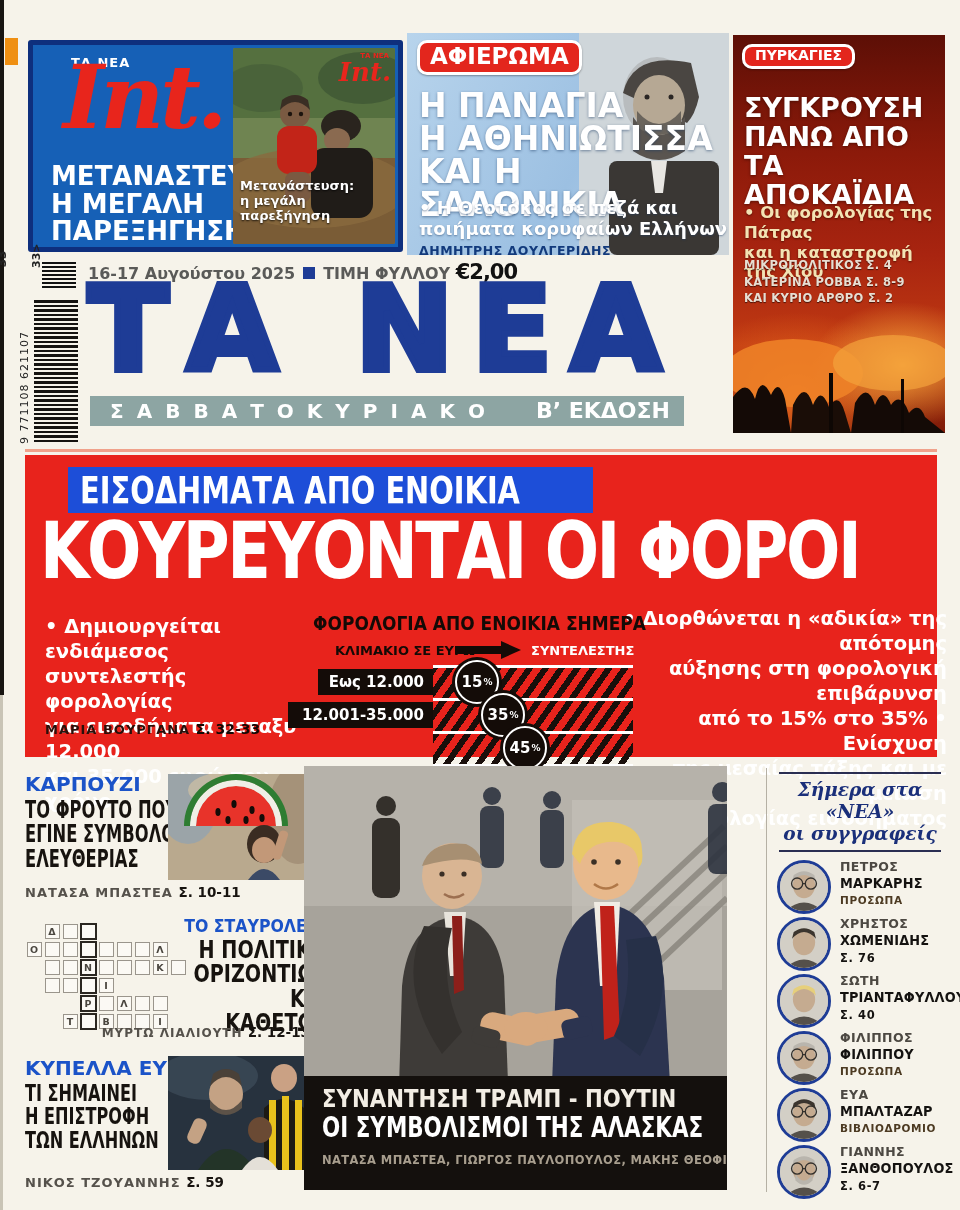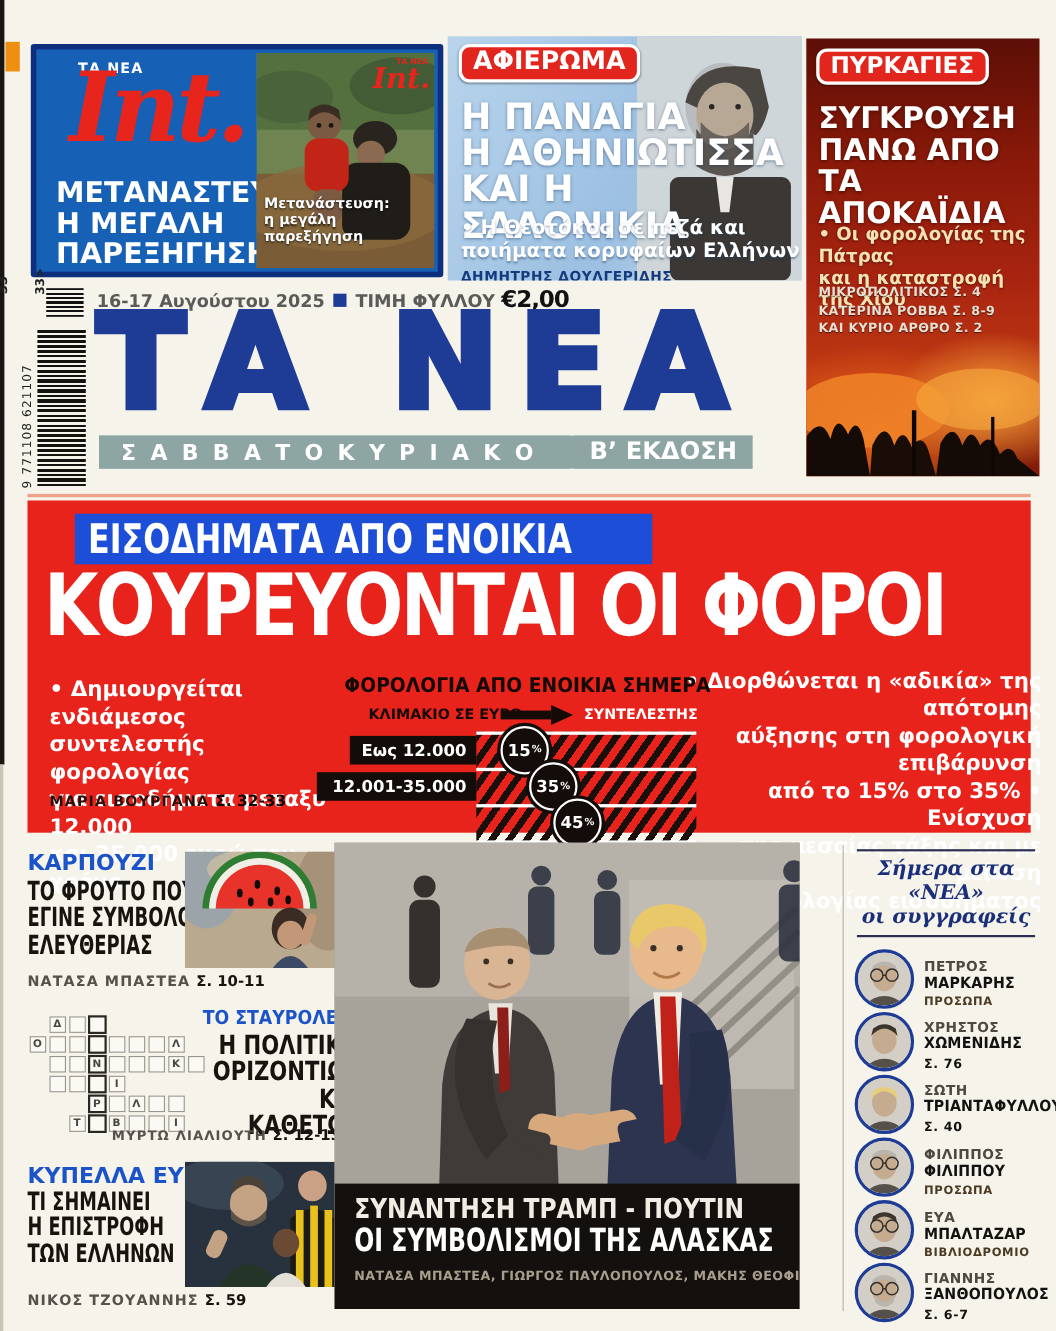--- a/index.html
+++ b/index.html
@@ -32,21 +32,21 @@
   .badge{display:inline-block;background:#e3261d;color:#fff;font-weight:800;border:3px solid #fff;border-radius:10px;padding:0 10px 3px;box-shadow:0 1px 2px rgba(0,0,0,.35);}
   #afi-badge{left:10px;top:7px;font-size:23px;}
   #afi-headline{left:12px;top:56px;color:#fff;font-weight:800;font-size:33px;line-height:1.0;text-shadow:0 1px 3px rgba(30,60,100,.55);}
   #afi-deck{left:12px;top:165px;color:#fff;font-size:18px;line-height:1.15;font-weight:600;text-shadow:0 1px 2px rgba(30,60,100,.5);}
   #afi-byline{left:12px;top:210px;color:#123a7c;font-weight:800;font-size:12.5px;letter-spacing:.5px;}
 
   #fire-panel{left:733px;top:35px;width:212px;height:398px;background:
       radial-gradient(130px 90px at 80% 330px,#f5a23a 0%,rgba(245,162,58,0) 70%),
       radial-gradient(160px 110px at 30% 360px,#e86a1e 0%,rgba(232,106,30,0) 75%),
       linear-gradient(180deg,#5d0f06 0%,#8c1a0a 30%,#a82410 55%,#c03a12 78%,#7d1a08 100%);overflow:hidden;}
-  #fire-badge{left:9px;top:9px;font-size:21px;}
+  #fire-badge{left:9px;top:9px;font-size:14px;}
   #fire-headline{left:11px;top:58px;color:#fff;font-weight:800;font-size:27px;line-height:1.08;text-shadow:0 1px 3px rgba(60,10,0,.7);}
   #fire-deck{left:11px;top:168px;color:#f3e3b4;font-size:16.5px;font-weight:600;line-height:1.2;text-shadow:0 1px 2px rgba(60,10,0,.7);}
   #fire-refs{left:11px;top:222px;}
   .fire-ref{color:#e8ded2;font-weight:800;font-size:11.5px;line-height:1.45;letter-spacing:.3px;text-shadow:0 1px 1px rgba(0,0,0,.6);}
 
   
   #dateline{left:88px;top:260px;font-size:16px;color:#5a5a58;font-weight:600;}
   #dateline .sq{display:inline-block;width:12px;height:12px;background:#1e3c96;margin:0 8px;}
   #dateline .price{color:#111;font-weight:800;font-size:21px;letter-spacing:-1px;}
   #issue-mark{left:30px;top:268px;font-size:11px;font-weight:bold;color:#222;transform:rotate(-90deg);transform-origin:left top;}
@@ -119,21 +119,21 @@
   #tp-caption{position:absolute;left:0;bottom:0;width:100%;height:114px;background:#14100d;box-sizing:border-box;padding:10px 0 0 18px;}
   #tp-kicker{color:#f2ede4;font-weight:600;font-size:25px;line-height:1.05;letter-spacing:0;transform:scaleX(.85);transform-origin:left top;white-space:nowrap;}
   #tp-headline{color:#fff;font-weight:800;font-size:29px;line-height:1.1;transform:scaleX(.74);transform-origin:left top;white-space:nowrap;letter-spacing:0;}
   #tp-byline{margin-top:9px;color:#a89e8e;font-weight:700;font-size:11.5px;letter-spacing:.4px;white-space:nowrap;}
 
   
   #authors{left:766px;top:768px;width:180px;height:424px;border-left:1px solid #b5b0a4;padding-left:10px;}
   #authors-rule-top{width:162px;height:2px;background:#2a2e52;margin:4px 0 5px 2px;}
   #authors-head{color:#1a2f7a;font-family:"DejaVu Serif","Liberation Serif",serif;font-style:italic;font-weight:bold;font-size:18.5px;line-height:1.18;text-align:center;width:166px;}
   #authors-rule-bot{width:162px;height:2px;background:#2a2e52;margin:6px 0 8px 2px;}
-  .author{display:flex;align-items:flex-end;height:57px;}
+  .author{display:flex;align-items:flex-start;height:57px;}
   .avatar{width:48px;height:48px;border-radius:50%;border:3px solid #1e3c96;overflow:hidden;flex:none;background:#d8d4cc;}
   .author .names{margin-left:9px;}
   .a-first{font-size:12.5px;color:#4c4842;font-weight:600;letter-spacing:.4px;line-height:1.15;}
   .a-last{font-size:14px;color:#141210;font-weight:800;letter-spacing:.2px;line-height:1.15;white-space:nowrap;transform:scaleX(.92);transform-origin:left top;}
   .a-label{font-size:10.5px;color:#4c3a22;font-weight:800;letter-spacing:.6px;margin-top:3px;}
   .a-label.pages{color:#141210;font-size:11.5px;}
 </style>
 </head>
 <body>
 

